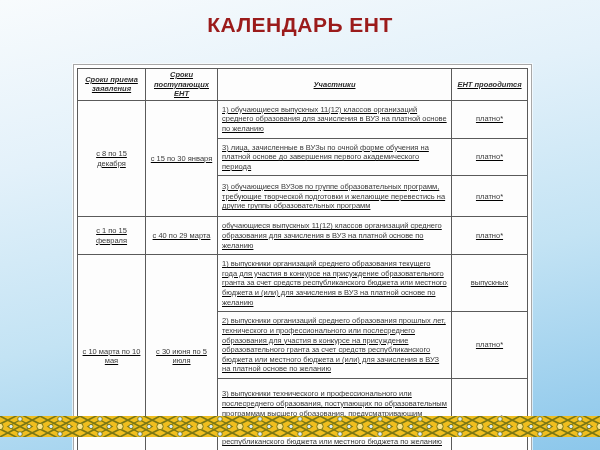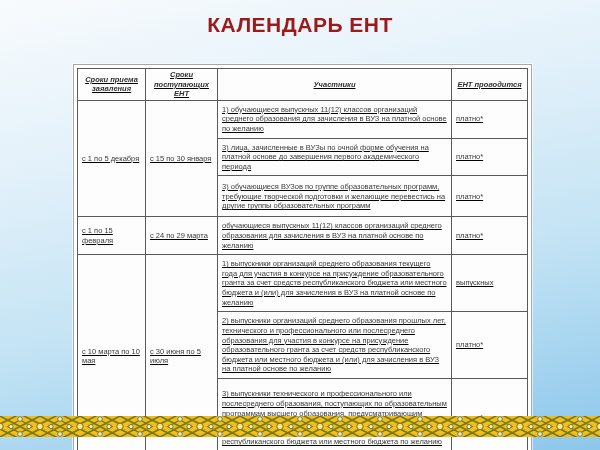--- a/index.html
+++ b/index.html
@@ -40,21 +40,21 @@
     vertical-align:middle;
     overflow:hidden;
   }
   table.ent th{
     font-weight:bold;font-style:italic;
     text-align:center;
     height:20px;
     color:#2e2e2e;
     padding:1px 2px;
   }
-  td.c-period, td.c-fee{text-align:left;}
+  td.c-period, td.c-fee{text-align:center;}
   td.c-participants{text-align:left;}
   .ornament{
     position:absolute;left:0;top:416px;width:600px;height:21px;display:block;
   }
 </style>
 </head>
 <body>
 
 <div class="slide">
 
@@ -71,36 +71,36 @@
       <thead>
         <tr>
           <th>Сроки приема заявления</th>
           <th>Сроки поступающих ЕНТ</th>
           <th>Участники</th>
           <th>ЕНТ проводится</th>
         </tr>
       </thead>
       <tbody id="table-body">
           <tr style="height: 30px;">
-            <td class="c-period" rowspan="3">с 1 по 5 декабря</td>
+            <td class="c-period" rowspan="3">с 8 по 15 декабря</td>
             <td class="c-period" rowspan="3">с 15 по 30 января</td>
             <td class="c-participants">1) обучающиеся выпускных 11(12) классов организаций среднего образования для зачисления в ВУЗ на платной основе по желанию</td>
             <td class="c-fee">платно*</td>
           </tr>
           <tr style="height: 33px;">
             <td class="c-participants">3) лица, зачисленные в ВУЗы по очной форме обучения на платной основе до завершения первого академического периода</td>
             <td class="c-fee">платно*</td>
           </tr>
           <tr style="height: 41px;">
             <td class="c-participants">3) обучающиеся ВУЗов по группе образовательных программ, требующие творческой подготовки и желающие перевестись на другие группы образовательных программ</td>
             <td class="c-fee">платно*</td>
           </tr>
           <tr style="height: 31px;">
             <td class="c-period" rowspan="1">с 1 по 15 февраля</td>
-            <td class="c-period" rowspan="1">с 24 по 29 марта</td>
+            <td class="c-period" rowspan="1">с 40 по 29 марта</td>
             <td class="c-participants">обучающиеся выпускных 11(12) классов организаций среднего образования для зачисления в ВУЗ на платной основе по желанию</td>
             <td class="c-fee">платно*</td>
           </tr>
           <tr style="height: 56px;">
             <td class="c-period" rowspan="3">с 10 марта по 10 мая</td>
             <td class="c-period" rowspan="3">с 30 июня по 5 июля</td>
             <td class="c-participants">1) выпускники организаций среднего образования текущего года для участия в конкурсе на присуждение образовательного гранта за счет средств республиканского бюджета или местного бюджета и (или) для зачисления в ВУЗ на платной основе по желанию</td>
             <td class="c-fee">выпускных</td>
           </tr>
           <tr style="height: 67px;">

